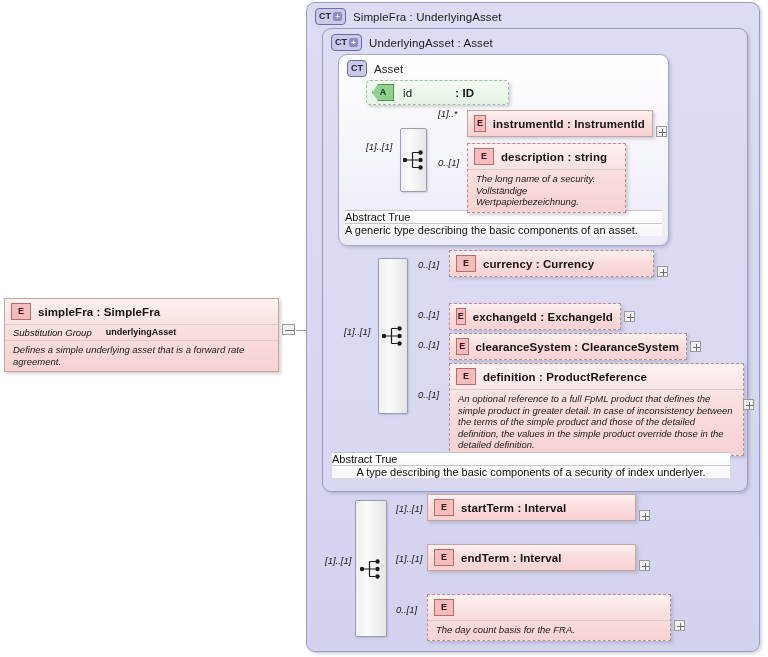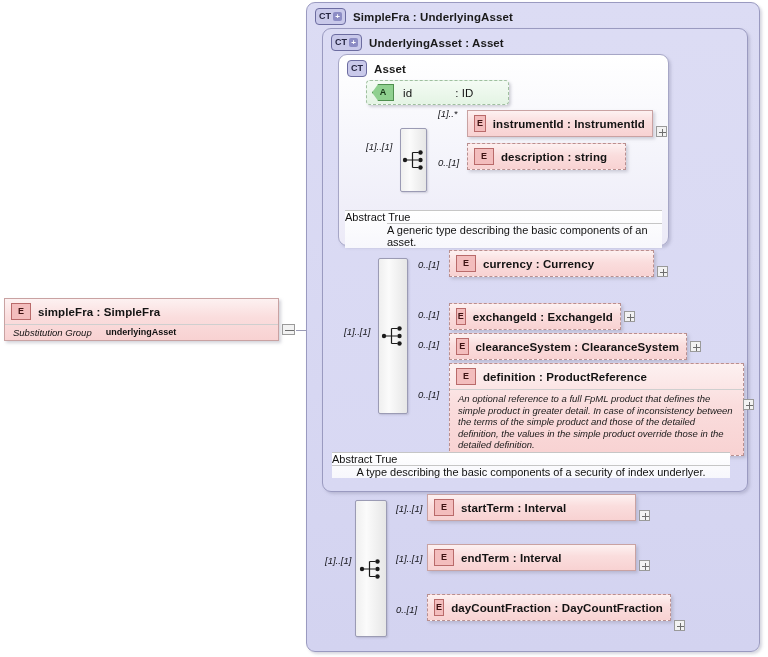--- a/index.html
+++ b/index.html
@@ -9,21 +9,21 @@
 
   
   .ct-box{position:absolute;border:1px solid #9a9ac0;border-radius:9px;
           background:linear-gradient(180deg,#dcdcf4 0%,#d7d7f2 60%,#d3d3f0 100%);
           box-shadow:2px 2px 3px rgba(120,120,150,.30);}
   .ct-box.lvl2{background:linear-gradient(180deg,#dcdcf4 0%,#d8d8f3 100%);}
   .ct-box.lvl3{background:linear-gradient(180deg,#ffffff 0%,#f4f4fb 55%,#eceaf7 100%);
                border-color:#a6a6c6;}
   .ct-head{position:absolute;left:8px;top:5px;display:flex;align-items:center;gap:7px;
            white-space:nowrap;}
-  .ct-title{font-size:11.5px;font-weight:bold;color:#1a1a1a;letter-spacing:.1px;}
+  .ct-title{font-size:11.5px;font-weight:normal;color:#1a1a1a;letter-spacing:.1px;}
 
   
   .badge-ct{display:inline-flex;align-items:center;gap:2px;height:15px;padding:0 3px;
             border:1px solid #6c6ca0;border-radius:4px;background:#c9c9ea;
             font-size:9px;font-weight:bold;color:#24243f;line-height:1;}
   .badge-ct .pl{display:inline-block;width:9px;height:9px;border-radius:2px;
                 background:#8c8cc4;color:#fff;font-size:8px;line-height:9px;text-align:center;
                 font-weight:bold;}
 
   
@@ -161,41 +161,42 @@
         <span>CT</span>
       </span>
       <span class="ct-title">Asset</span>
     </div>
 
     <div class="n-info" style="position:absolute;left:6px;top:155px;width:317px;">
       <div class="kv" style="border-top:1px solid #c6c6c6;">
         <span class="k">Abstract</span>
         <span class="v">True</span>
       </div>
-      <div class="doc" style="border-top:1px solid #c6c6c6;margin-left:42px;">A generic type describing the basic components of an asset.</div>
+      <div class="doc" style="border-top:1px solid #c6c6c6;">A generic type describing the basic components of an asset.</div>
     </div>
   </div>
 
   <div class="node n-elem" style="left:4px;top:298px;width:275px;">
     <div class="hdr">
       <span class="badge-e">E</span>
       <span class="nm">simpleFra : SimpleFra</span>
     </div>
     <div class="kv">
       <span class="k">Substitution Group</span>
       <span class="v">underlyingAsset</span>
     </div>
+    <div class="doc">Defines a simple underlying asset that is a forward rate agreement.</div>
   </div>
   <div class="minus" style="left:282px;top:324px;"></div>
 
   <div class="node n-attr" style="left:366px;top:80px;width:143px;">
     <div class="hdr" style="gap:9px;padding:3px 7px 3px 5px;">
       <span class="badge-a">A</span>
       <span class="nm" style="font-weight:normal;">id</span>
-      <span class="nm" style="font-weight:normal;margin-left:34px;">: ID</span>
+      <span class="nm" style="font-weight:bold;margin-left:34px;">: ID</span>
     </div>
   </div>
 
   <div class="seq" style="left:400px;top:128px;width:25px;height:62px;">
     <svg width="23" height="22" viewBox="0 0 23 22">
       <circle cx="2.5" cy="11" r="2.2" fill="#1b1b1b"></circle>
       <line x1="4.5" y1="11" x2="10" y2="11" stroke="#1b1b1b" stroke-width="1.2"></line>
       <line x1="10" y1="3.5" x2="10" y2="18.5" stroke="#1b1b1b" stroke-width="1.2"></line>
       <line x1="10" y1="3.5" x2="16" y2="3.5" stroke="#1b1b1b" stroke-width="1.2"></line>
       <line x1="10" y1="11" x2="16" y2="11" stroke="#1b1b1b" stroke-width="1.2"></line>
@@ -215,20 +216,22 @@
     </div>
   </div>
   <div class="plus" style="left:656px;top:126px;"></div>
 
   <div class="card" style="left:438px;top:157px;">0..[1]</div>
   <div class="node n-elem-opt" style="left:467px;top:143px;width:159px;">
     <div class="hdr">
       <span class="badge-e">E</span>
       <span class="nm">description : string</span>
     </div>
+    <div class="doc" style="white-space:pre-line;">The long name of a security.
+Vollständige Wertpapierbezeichnung.</div>
   </div>
 
   <div class="seq" style="left:378px;top:258px;width:28px;height:154px;">
     <svg width="23" height="22" viewBox="0 0 23 22">
       <circle cx="2.5" cy="11" r="2.2" fill="#1b1b1b"></circle>
       <line x1="4.5" y1="11" x2="10" y2="11" stroke="#1b1b1b" stroke-width="1.2"></line>
       <line x1="10" y1="3.5" x2="10" y2="18.5" stroke="#1b1b1b" stroke-width="1.2"></line>
       <line x1="10" y1="3.5" x2="16" y2="3.5" stroke="#1b1b1b" stroke-width="1.2"></line>
       <line x1="10" y1="11" x2="16" y2="11" stroke="#1b1b1b" stroke-width="1.2"></line>
       <line x1="10" y1="18.5" x2="16" y2="18.5" stroke="#1b1b1b" stroke-width="1.2"></line>
@@ -314,18 +317,18 @@
       <span class="badge-e">E</span>
       <span class="nm">endTerm : Interval</span>
     </div>
   </div>
   <div class="plus" style="left:639px;top:560px;"></div>
 
   <div class="card" style="left:396px;top:604px;">0..[1]</div>
   <div class="node n-elem-opt" style="left:427px;top:594px;width:244px;">
     <div class="hdr">
       <span class="badge-e">E</span>
-      <span class="nm">dayCountFraction : DayCountFraction</span>
-    </div>
+    </div>
+    <div class="doc">The day count basis for the FRA.</div>
   </div>
   <div class="plus" style="left:674px;top:620px;"></div>
 
 </div>
 
 </body></html>

